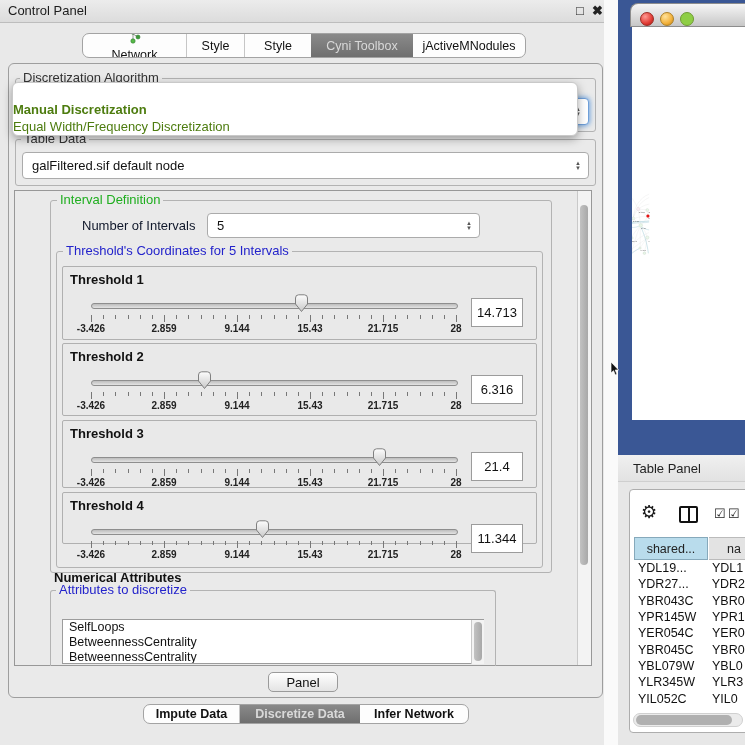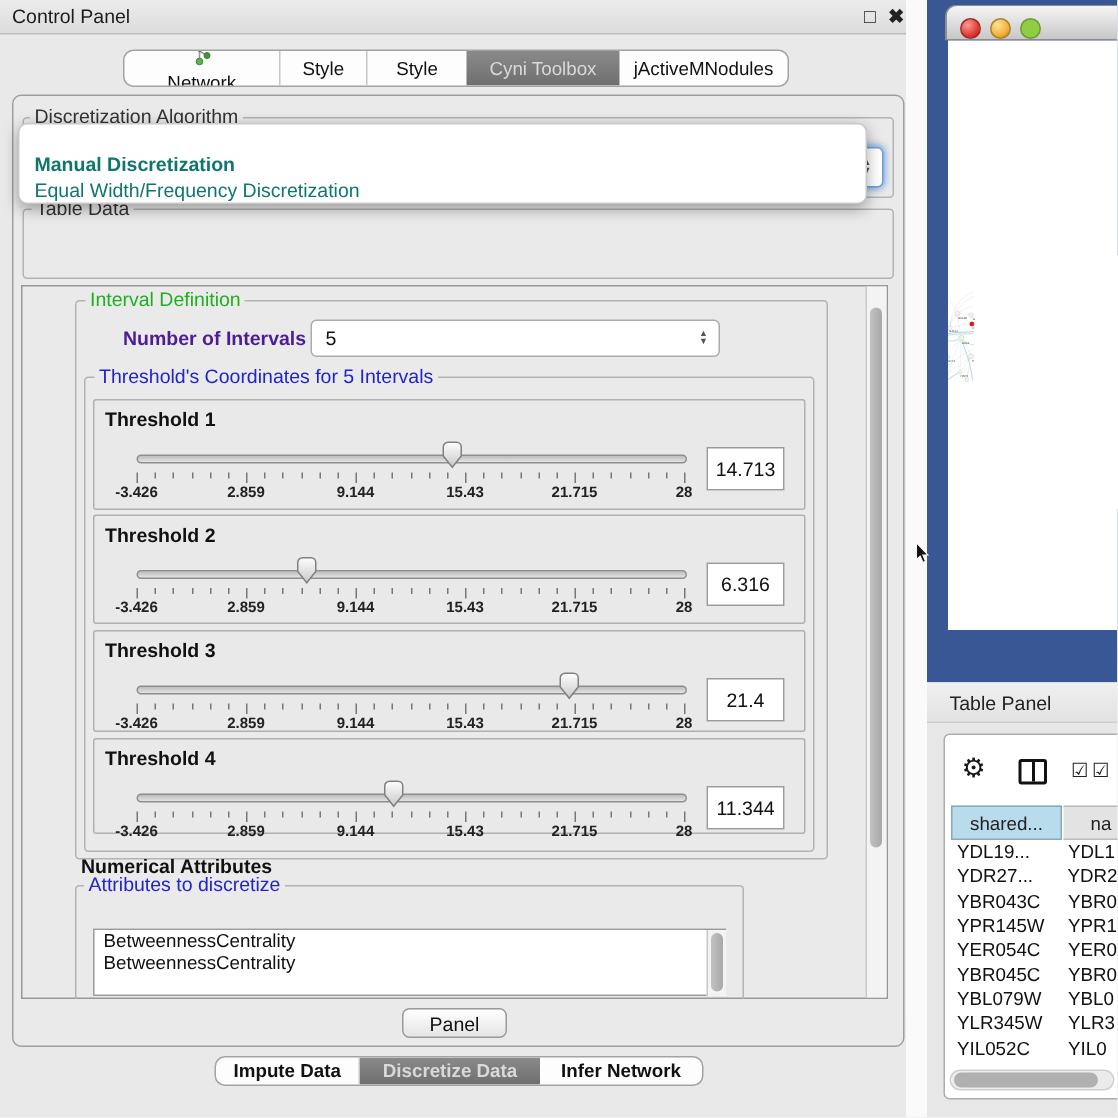--- a/index.html
+++ b/index.html
@@ -32,21 +32,21 @@
   .combo .val{padding-left:9px;flex:1;overflow:hidden;white-space:nowrap;}
   .spinner{display:flex;flex-direction:column;align-items:center;justify-content:center;
     padding-right:7px;color:#555;font-size:6px;line-height:5px;}
   .focusring{border:1px solid #6f9fd8;box-shadow:0 0 5px 1px rgba(90,150,220,.85);}
   
   #algo-popup{position:absolute;left:12px;top:82px;width:566px;height:54px;background:#fff;
     border:1px solid #c9c9c9;border-radius:6px;box-shadow:0 3px 10px rgba(0,0,0,.35);
     box-sizing:border-box;z-index:50;}
   #algo-popup .ph{position:absolute;left:0;top:3px;width:100%;text-align:center;
     color:#b2b2b2;font-size:12.5px;}
-  #algo-popup .opt{position:absolute;left:10px;font-size:13px;color:#0f766e;white-space:nowrap;}
+  #algo-popup .opt{position:absolute;left:0;font-size:13px;color:#4d7c0f;white-space:nowrap;}
   #algo-popup .opt.b{font-weight:bold;}
   
   #scrollpane{position:absolute;left:14px;top:190px;width:578px;height:476px;
     border:1px solid #989898;box-sizing:border-box;}
   .vtrack{position:absolute;background:#f3f3f3;border-left:1px solid #c9c9c9;box-sizing:border-box;}
   .vthumb{position:absolute;background:linear-gradient(90deg,#c2c2c2,#a8a8a8);border-radius:4px;}
   
   .tbox{position:absolute;border:1px solid #b0b0b0;border-radius:2px;box-sizing:border-box;background:#e9e9e9;}
   .tbox .tlabel{position:absolute;left:7px;top:5px;font-weight:bold;font-size:13px;color:#111;}
   .track{position:absolute;height:4px;background:linear-gradient(#bdbdbd,#e3e3e3);
@@ -149,29 +149,36 @@
       </span>
     </div>
 
     <div id="algo-popup">
     <div class="opt b" style="top: 19px;">Manual Discretization</div>
         <div class="opt" style="top: 36px;">Equal Width/Frequency Discretization</div>
       </div>
 
     <div class="groupbox" style="left:15px;top:139px;width:581px;height:47px;"></div>
     <div class="grouplabel gl-black" style="left:21px;top:132px;">Table Data</div>
+    <div class="combo" style="left:22px;top:152px;width:567px;height:27px;">
+      <span class="val">galFiltered.sif default node</span>
+      <span class="spinner">
+        <span>▲</span>
+          <span>▼</span>
+      </span>
+    </div>
 
     <div id="scrollpane"></div>
     <div class="vtrack" style="left:577px;top:191px;width:14px;height:474px;"></div>
     <div class="vthumb" style="left:580px;top:205px;width:8px;height:360px;"></div>
 
     <div class="groupbox" style="left:50px;top:200px;width:502px;height:373px;"></div>
     <div class="grouplabel gl-green" style="left:57px;top:193px;">Interval Definition</div>
 
-    <div class="abs" style="left:82px;top:218px;font-size:13px;font-weight:bold;color:#4c1d95;">Number of Intervals</div>
+    <div class="abs" style="left:82px;top:218px;font-size:13px;font-weight:normal;color:#0f172a;">Number of Intervals</div>
     <div class="combo" style="left:207px;top:213px;width:273px;height:25px;">
       <span class="val">5</span>
       <span class="spinner">
         <span>▲</span>
           <span>▼</span>
       </span>
     </div>
 
     <div class="groupbox" style="left:56px;top:251px;width:487px;height:317px;"></div>
     <div class="grouplabel gl-blue" style="left:63px;top:244px;">Threshold's Coordinates for 5 Intervals</div>
@@ -322,21 +329,21 @@
               <defs>
                 <linearGradient id="tg2" x1="0" y1="0" x2="0" y2="1">
                   <stop offset="0" stop-color="#fdfdfd"></stop>
                   <stop offset="1" stop-color="#c9c9c9"></stop>
                 </linearGradient>
               </defs>
               <path d="M1.5,4 a3.2,3.2 0 0 1 3.2,-3.2 h5.6 a3.2,3.2 0 0 1 3.2,3.2 v6 L7.5,17.5 L1.5,10 Z" fill="url(#tg2)" stroke="#808080" stroke-width="1"></path>
             </svg></div>
           <div class="valfield" style="left: 408px; top: 31px; width: 52px; height: 29px;">21.4</div>
         </div>
-        <div class="tbox" style="left: 62px; top: 492px; width: 475px; height: 64px; padding-left: 47px;">
+        <div class="tbox" style="left: 62px; top: 492px; width: 475px; height: 52px; padding-left: 47px;">
           <div class="tlabel">Threshold 4</div>
           <div class="track" style="left: 28px; top: 36px; width: 365px;"></div>
           <div class="tick" style="left: 28px; top: 48px; height: 7px;"></div>
           <div class="tick" style="left: 40.2px; top: 48px; height: 4px;"></div>
           <div class="tick" style="left: 52.3px; top: 48px; height: 4px;"></div>
           <div class="tick" style="left: 64.5px; top: 48px; height: 4px;"></div>
           <div class="tick" style="left: 76.7px; top: 48px; height: 4px;"></div>
           <div class="tick" style="left: 88.8px; top: 48px; height: 4px;"></div>
           <div class="tick" style="left: 101px; top: 48px; height: 7px;"></div>
           <div class="tick" style="left: 113.2px; top: 48px; height: 4px;"></div>
@@ -379,20 +386,21 @@
               <path d="M1.5,4 a3.2,3.2 0 0 1 3.2,-3.2 h5.6 a3.2,3.2 0 0 1 3.2,3.2 v6 L7.5,17.5 L1.5,10 Z" fill="url(#tg3)" stroke="#808080" stroke-width="1"></path>
             </svg></div>
           <div class="valfield" style="left: 408px; top: 31px; width: 52px; height: 29px;">11.344</div>
         </div>
       </div>
 
     <div class="groupbox" style="left:50px;top:590px;width:446px;height:76px;border-bottom:none;border-bottom-left-radius:0;border-bottom-right-radius:0;"></div>
     <div class="grouplabel gl-blue" style="left:56px;top:583px;">Attributes to discretize</div>
     <div class="abs" style="left:54px;top:570px;font-size:13px;font-weight:bold;color:#111;">Numerical Attributes</div>
     <div id="attr-list">
+        <div class="item">SelfLoops</div>
         <div class="item">BetweennessCentrality</div>
         <div class="item">BetweennessCentrality</div>
       </div>
     <div class="vtrack" style="left:471px;top:620px;width:13px;height:44px;"></div>
     <div class="vthumb" style="left:474px;top:622px;width:8px;height:39px;"></div>
 
     <div class="aquabtn" style="left:268px;top:672px;width:70px;height:20px;">Panel</div>
 
     <div id="bottom-tabs" class="segbar" style="left:143px;top:704px;height:20px;">
         <div class="seg divr" style="width: 96px; font-weight: bold;">Impute Data</div>

